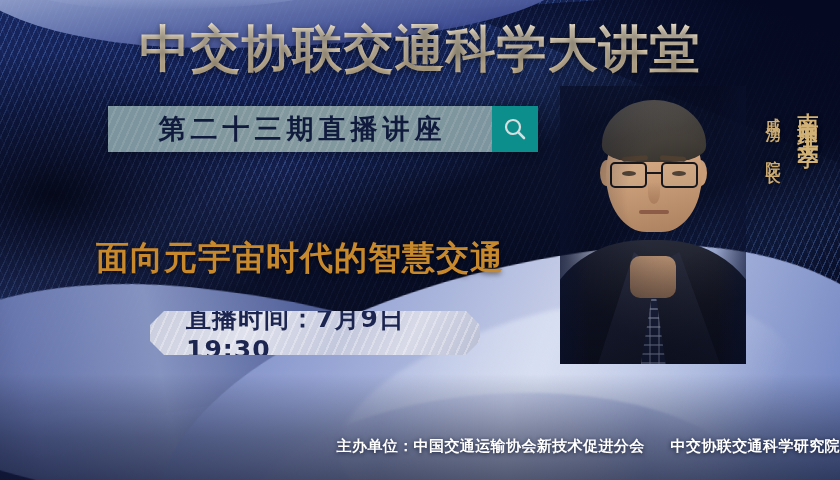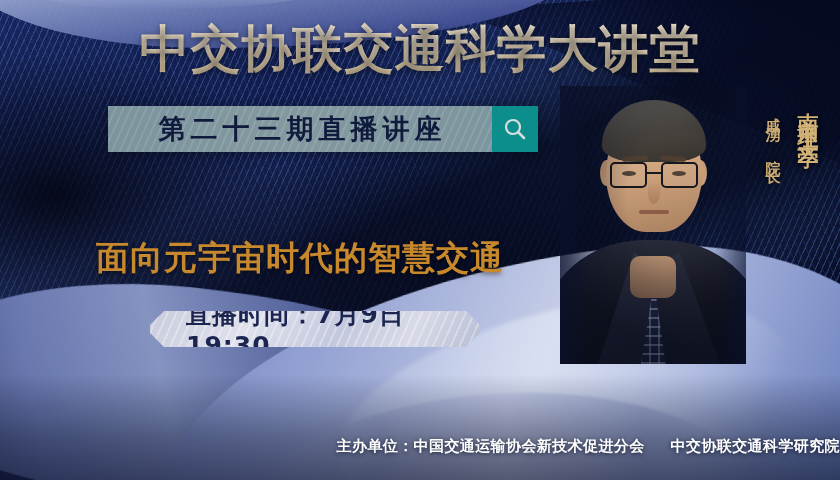--- a/index.html
+++ b/index.html
@@ -251,21 +251,21 @@
     line-height:1.36;
     letter-spacing:1px;
     text-shadow:0 2px 5px rgba(0,0,0,.5);
     margin-top:44px;
   }
   .topic .l2{display:block;}
 
   
   .time-banner{
     position:absolute;left:150px;top:311px;
-    width:330px;height:36px;
+    width:330px;height:44px;
     display:flex;align-items:center;justify-content:center;
     background:
       repeating-linear-gradient(114deg, rgba(255,255,255,.30) 0 2px, rgba(255,255,255,0) 2px 8px),
       linear-gradient(120deg,#c9ccdd 0%,#dfe1ec 30%,#c4c8dd 58%,#d8dae8 78%,#b9bed4 100%);
     clip-path:polygon(14px 0,calc(100% - 14px) 0,100% 14px,100% calc(100% - 14px),calc(100% - 14px) 100%,14px 100%,0 calc(100% - 14px),0 14px);
     color:#1b2550;
     font-size:25px;
     font-weight:600;
     letter-spacing:1px;
     box-shadow:0 3px 12px rgba(0,0,0,.4);

